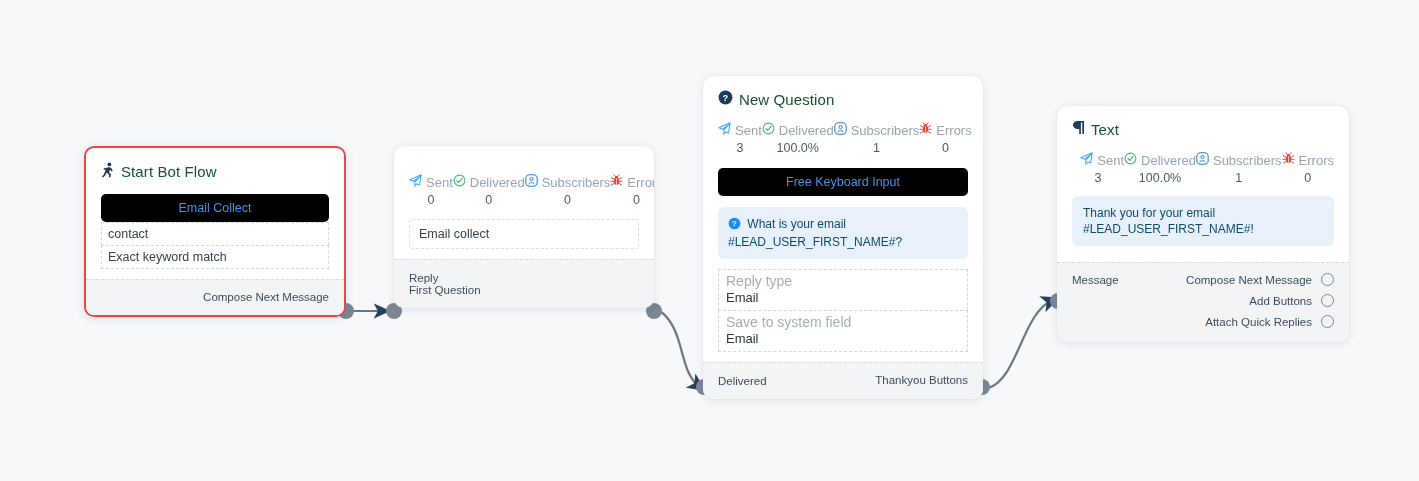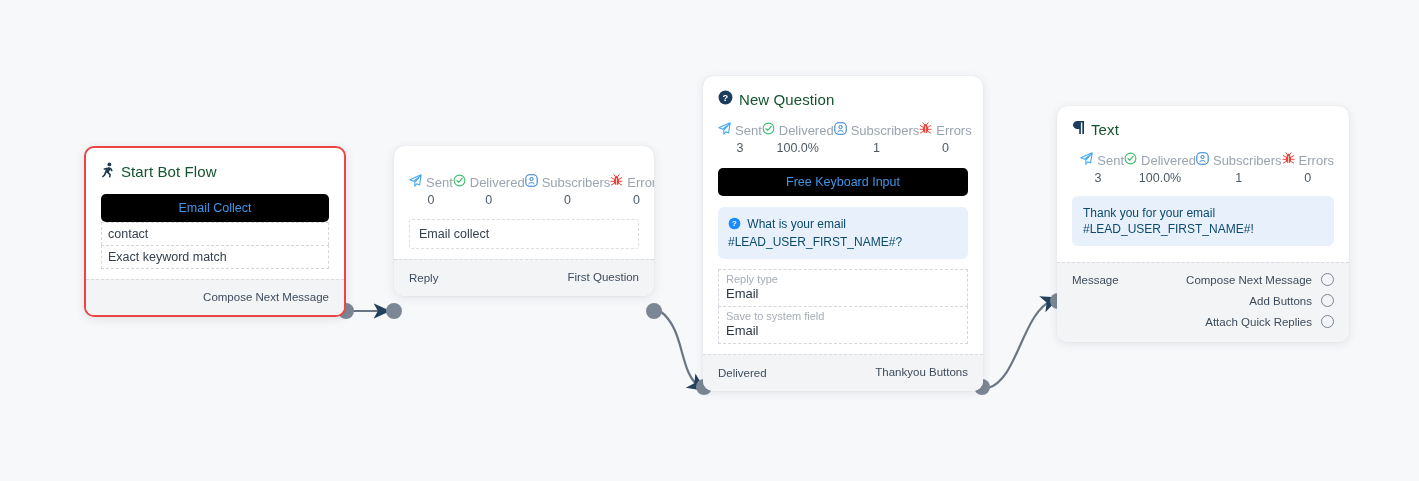--- a/index.html
+++ b/index.html
@@ -77,21 +77,21 @@
   .bubble .qmark { vertical-align: -2px; margin-right: 3px; }
 
   .fieldgroup { margin-top: 10px; }
   .field {
     border-top: 1px dashed #d3d8de;
     border-left: 1px dashed #d3d8de;
     border-right: 1px dashed #d3d8de;
     padding: 3px 7px 5px 7px;
   }
   .field:last-child { border-bottom: 1px dashed #d3d8de; }
-  .field-label { font-size: 11px; color: #a7aeb7; }
+  .field-label { font-size: 14px; color: #a7aeb7; }
   .field-value { font-size: 13px; color: #2b3744; margin-top: 1px; }
 
   
   .footer {
     background: #f3f4f6;
     border-top: 1px dashed #d8dce1;
     padding: 9px 15px;
     font-size: 11.5px; color: #3d4c5c;
     display: flex; justify-content: space-between; align-items: flex-start;
     min-height: 34px;
@@ -225,21 +225,21 @@
               </svg>
             </span>
             <span>Errors</span>
           </div>
           <div class="stat-val">0</div>
         </div>
       </div>
 
       <div class="textbox">Email collect</div>
     </div>
-    <div class="footer" style="padding-top:11px; padding-bottom:12px;">
+    <div class="footer" style="padding-top:11px; padding-bottom:12px;flex-direction:column;">
       <div class="left">Reply</div>
       <div class="right">
         <div class="port-row">
           <span>First Question</span>
         </div>
       </div>
     </div>
   </div>
 
   <div class="node" id="node-question">

